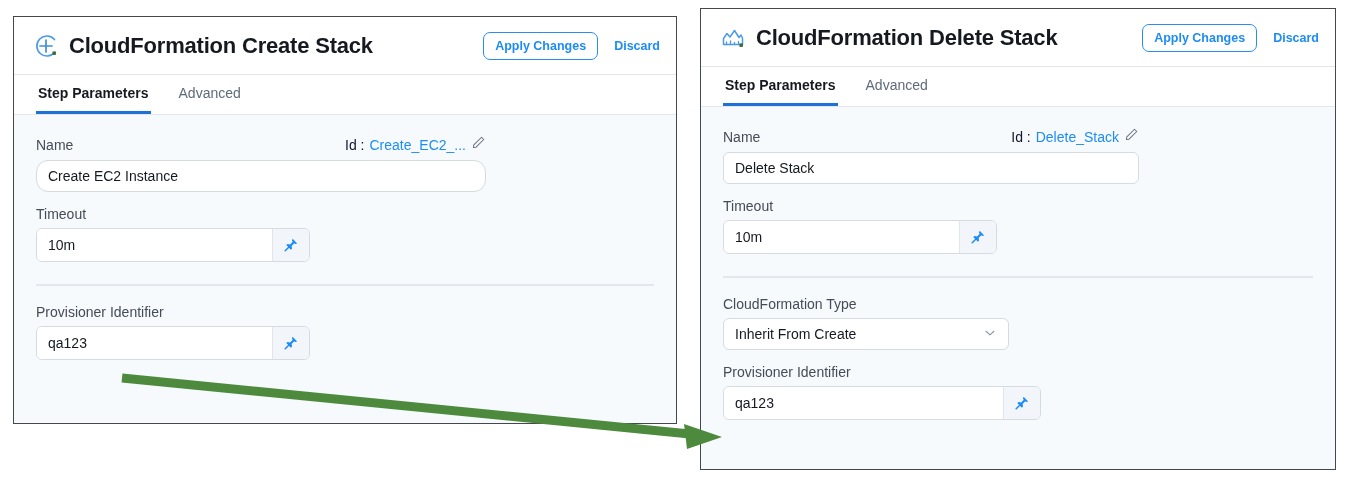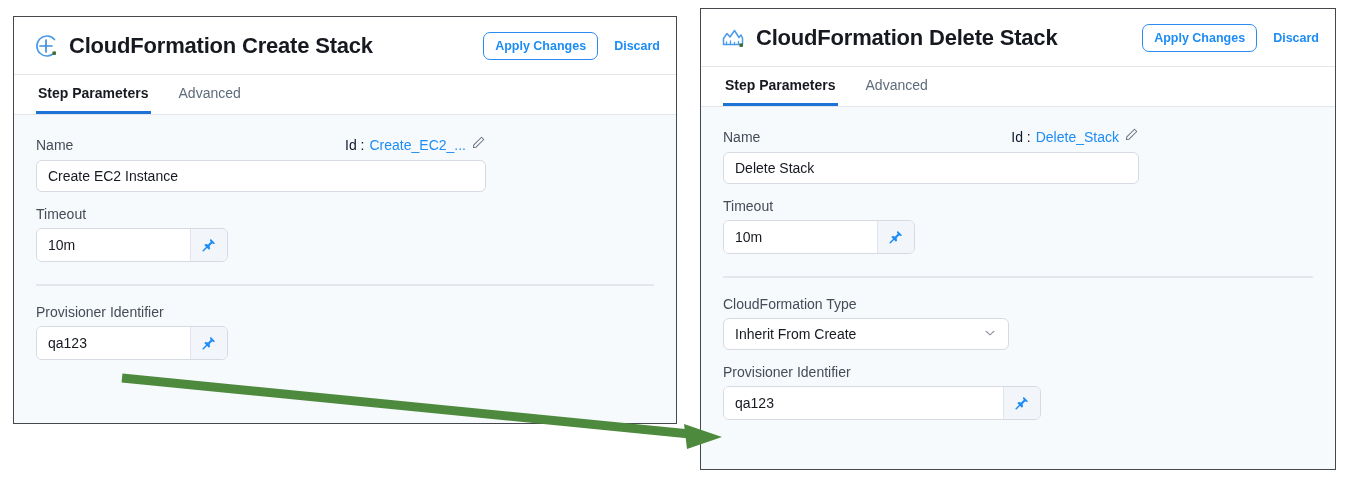--- a/index.html
+++ b/index.html
@@ -156,21 +156,21 @@
     align-items: center;
     padding: 0 11px;
     font-size: 14px;
     color: #16191f;
     box-sizing: border-box;
   }
 
   .input-with-pin {
     display: flex;
     align-items: stretch;
-    width: 192px;
+    width: 274px;
     border: 1px solid #d5dbe0;
     border-radius: 6px;
     overflow: hidden;
     background: #ffffff;
     box-sizing: border-box;
     height: 34px;
   }
   .input-with-pin .val {
     flex: 1 1 auto;
     display: flex;
@@ -259,21 +259,21 @@
       <span class="id-block" style="margin-left:auto;">
         <span class="id-prefix">Id :</span>
         <span class="id-value">Create_EC2_...</span>
         <span class="pencil-icon">
           <svg width="15" height="15" viewBox="0 0 16 16">
             <path d="M11.2 2.4 L13.6 4.8 L5.4 13 L2.6 13.4 L3 10.6 Z" fill="none" stroke="#6b7280" stroke-width="1.1" stroke-linejoin="round"></path>
           </svg>
         </span>
       </span>
     </div>
-    <div class="text-input" style="width:450px;">Create EC2 Instance</div>
+    <div class="text-input" style="width:450px;border-radius:12px;">Create EC2 Instance</div>
 
     <div class="gap-sm"></div>
 
     <div class="field-label">Timeout</div>
     <div class="input-with-pin">
       <span class="val">10m</span>
       <span class="pin-btn">
         <svg width="16" height="16" viewBox="0 0 16 16">
           <path d="M9.6 1.8 L14.2 6.4 L12.2 7.1 L11.3 6.2 L8.6 8.9 L9.1 11.5 L7.9 12.7 L3.3 8.1 L4.5 6.9 L7.1 7.4 L9.8 4.7 L8.9 3.8 Z" fill="#1d8cf5"></path>
           <path d="M6.2 9.8 L2.2 13.8" stroke="#1d8cf5" stroke-width="1.5" stroke-linecap="round"></path>

